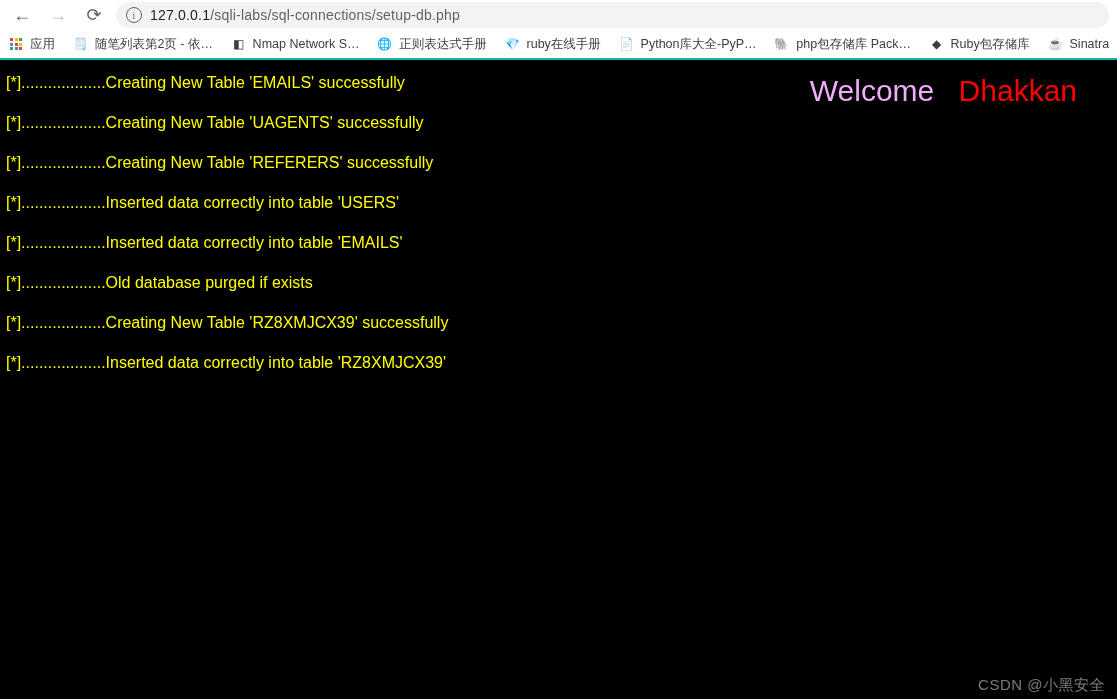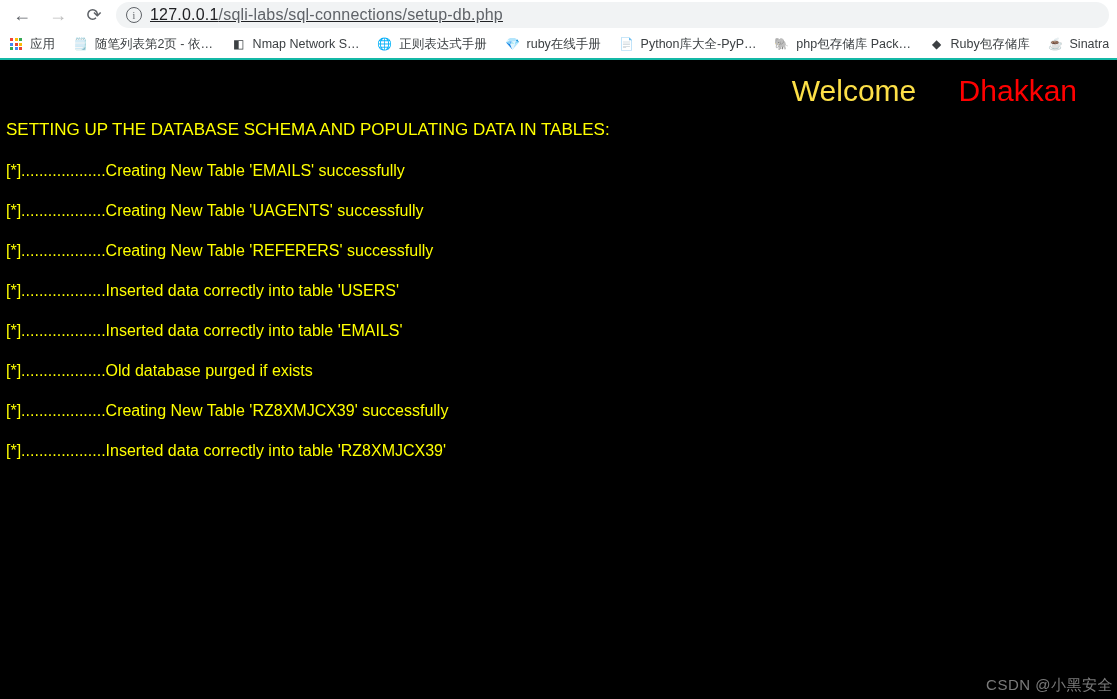--- a/index.html
+++ b/index.html
@@ -53,24 +53,23 @@
       border: 1.5px solid #5f6368;
       border-radius: 50%;
       display: flex;
       align-items: center;
       justify-content: center;
       font-size: 10px;
       color: #5f6368;
       font-family: serif;
     }
     .url-text { 
-      font-size: 16px; 
+      font-size: 14px; 
       color: #202124;
       letter-spacing: 0.2px;
-      text-decoration: underline;
     }
     .url-host { color: #202124; }
     .url-path { color: #5f6368; }
     .bookmark-bar {
       height: 30px;
       display: flex;
       align-items: center;
       padding: 0 8px;
       gap: 18px;
       background: #fff;
@@ -120,39 +119,39 @@
       font-family: Tahoma, Verdana, Arial, sans-serif;
       position: relative;
     }
     .welcome-bar {
       position: absolute;
       top: 14px;
       right: 40px;
       font-size: 30px;
       font-weight: 400;
     }
-    .welcome-white { color: #fde047; margin-right: 34px; }
+    .welcome-white { color: #f0abfc; margin-right: 16px; }
     .welcome-red   { color: #ff0000; font-weight: 400; }
     .heading {
       color: #ffff00;
       font-size: 17px;
       font-weight: 400;
       margin-top: 46px;
       margin-bottom: 22px;
     }
     .log-line {
       color: #ffff00;
       font-size: 16px;
       font-weight: 400;
       margin-bottom: 22px;
       white-space: nowrap;
     }
     .watermark {
       position: absolute;
-      right: 4px;
+      right: 12px;
       bottom: 4px;
       color: rgba(220,220,220,0.55);
       font-size: 15px;
       letter-spacing: 0.5px;
     }
   </style>
 </head>
 <body>
 
 <div class="browser-toolbar">
@@ -209,21 +208,20 @@
         <span class="bm-icon">☕</span>
         <span>Sinatra</span>
       </div></div>
 </div>
 
 <div class="page-content">
   <div class="welcome-bar">
     <span class="welcome-white">Welcome</span>
     <span class="welcome-red">Dhakkan</span>
   </div>
-  <div class="heading">SETTING UP THE DATABASE SCHEMA AND POPULATING DATA IN TABLES:</div>
   <div id="log-container">
       <div class="log-line">[*]...................Creating New Table 'EMAILS' successfully</div>
       <div class="log-line">[*]...................Creating New Table 'UAGENTS' successfully</div>
       <div class="log-line">[*]...................Creating New Table 'REFERERS' successfully</div>
       <div class="log-line">[*]...................Inserted data correctly into table 'USERS'</div>
       <div class="log-line">[*]...................Inserted data correctly into table 'EMAILS'</div>
       <div class="log-line">[*]...................Old database purged if exists</div>
       <div class="log-line">[*]...................Creating New Table 'RZ8XMJCX39' successfully</div>
       <div class="log-line">[*]...................Inserted data correctly into table 'RZ8XMJCX39'</div>
     </div>

